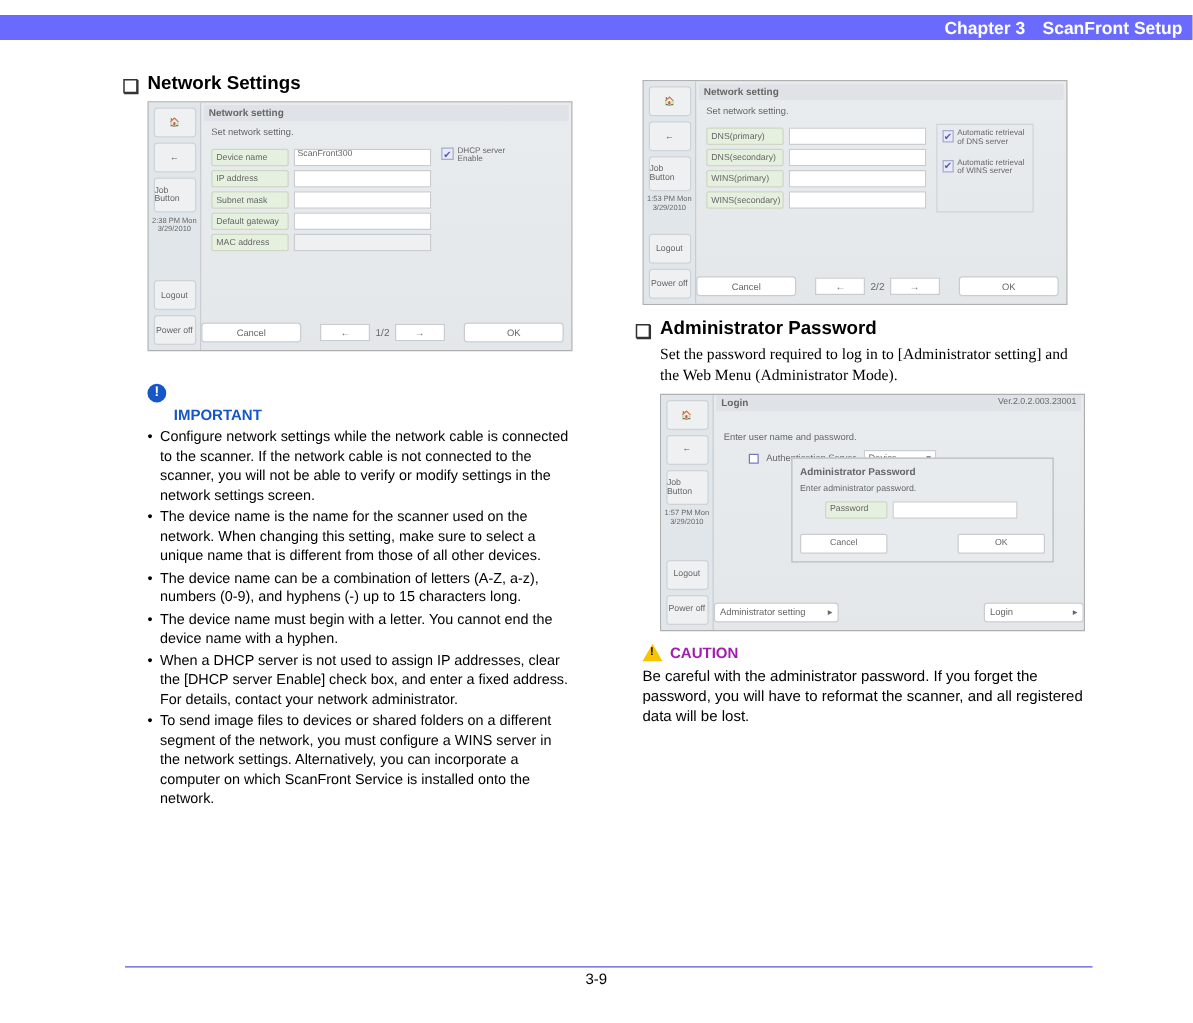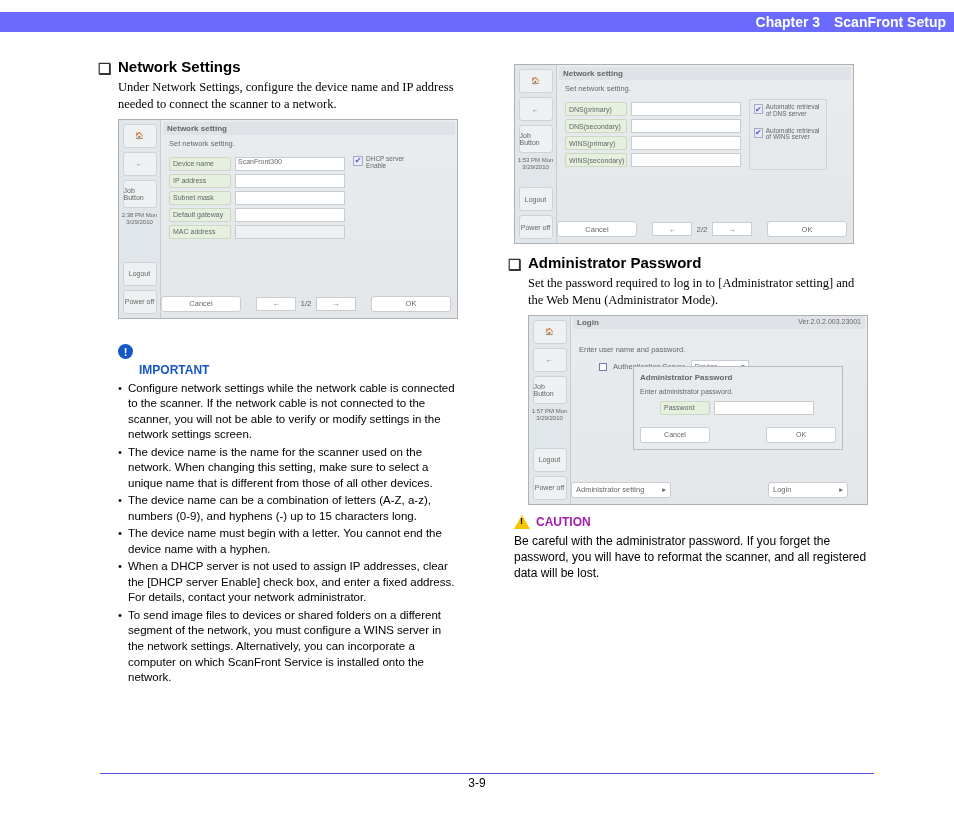--- a/index.html
+++ b/index.html
@@ -102,21 +102,20 @@
 <div class="hdr-band">
   <span>Chapter 3</span>
   <span>ScanFront Setup</span>
 </div>
 
 <div class="col left" style="top:58px;">
   <div class="h">
     <span class="bm">❏</span>
     <span>Network Settings</span>
   </div>
-  <p class="p">Under Network Settings, configure the device name and IP address needed to connect the scanner to a network.</p>
 
   <div class="shot tall">
     <div class="sidebar">
       <div class="sbtn">🏠</div>
       <div class="sbtn">←</div>
       <div class="sbtn tall">Job Button</div>
       <div class="stime">2:38 PM  Mon 3/29/2010</div>
       <div style="flex:1"></div>
       <div class="sbtn">Logout</div>
       <div class="sbtn">Power off</div>
@@ -273,21 +272,21 @@
         <div style="font-size:7px;">Enter administrator password.</div>
         <div style="display:flex;gap:4px;align-items:center;margin-left:20px;">
           <div class="lbl" style="width:50px;">Password</div>
           <div class="inp" style="width:100px;"></div>
         </div>
         <div class="btns">
           <div class="wbtn">Cancel</div>
           <div class="wbtn">OK</div>
         </div>
       </div>
-      <div class="foot" style="right:19px;">
+      <div class="foot" style="right:0;">
         <div class="wbtn" style="width:100px;display:flex;justify-content:space-between;padding:0 4px;">
             <span>Administrator setting</span>
             <span>▸</span>
           </div>
         <div class="wbtn" style="width:80px;display:flex;justify-content:space-between;padding:0 4px;">
             <span>Login</span>
             <span>▸</span>
           </div>
       </div>
     </div>

